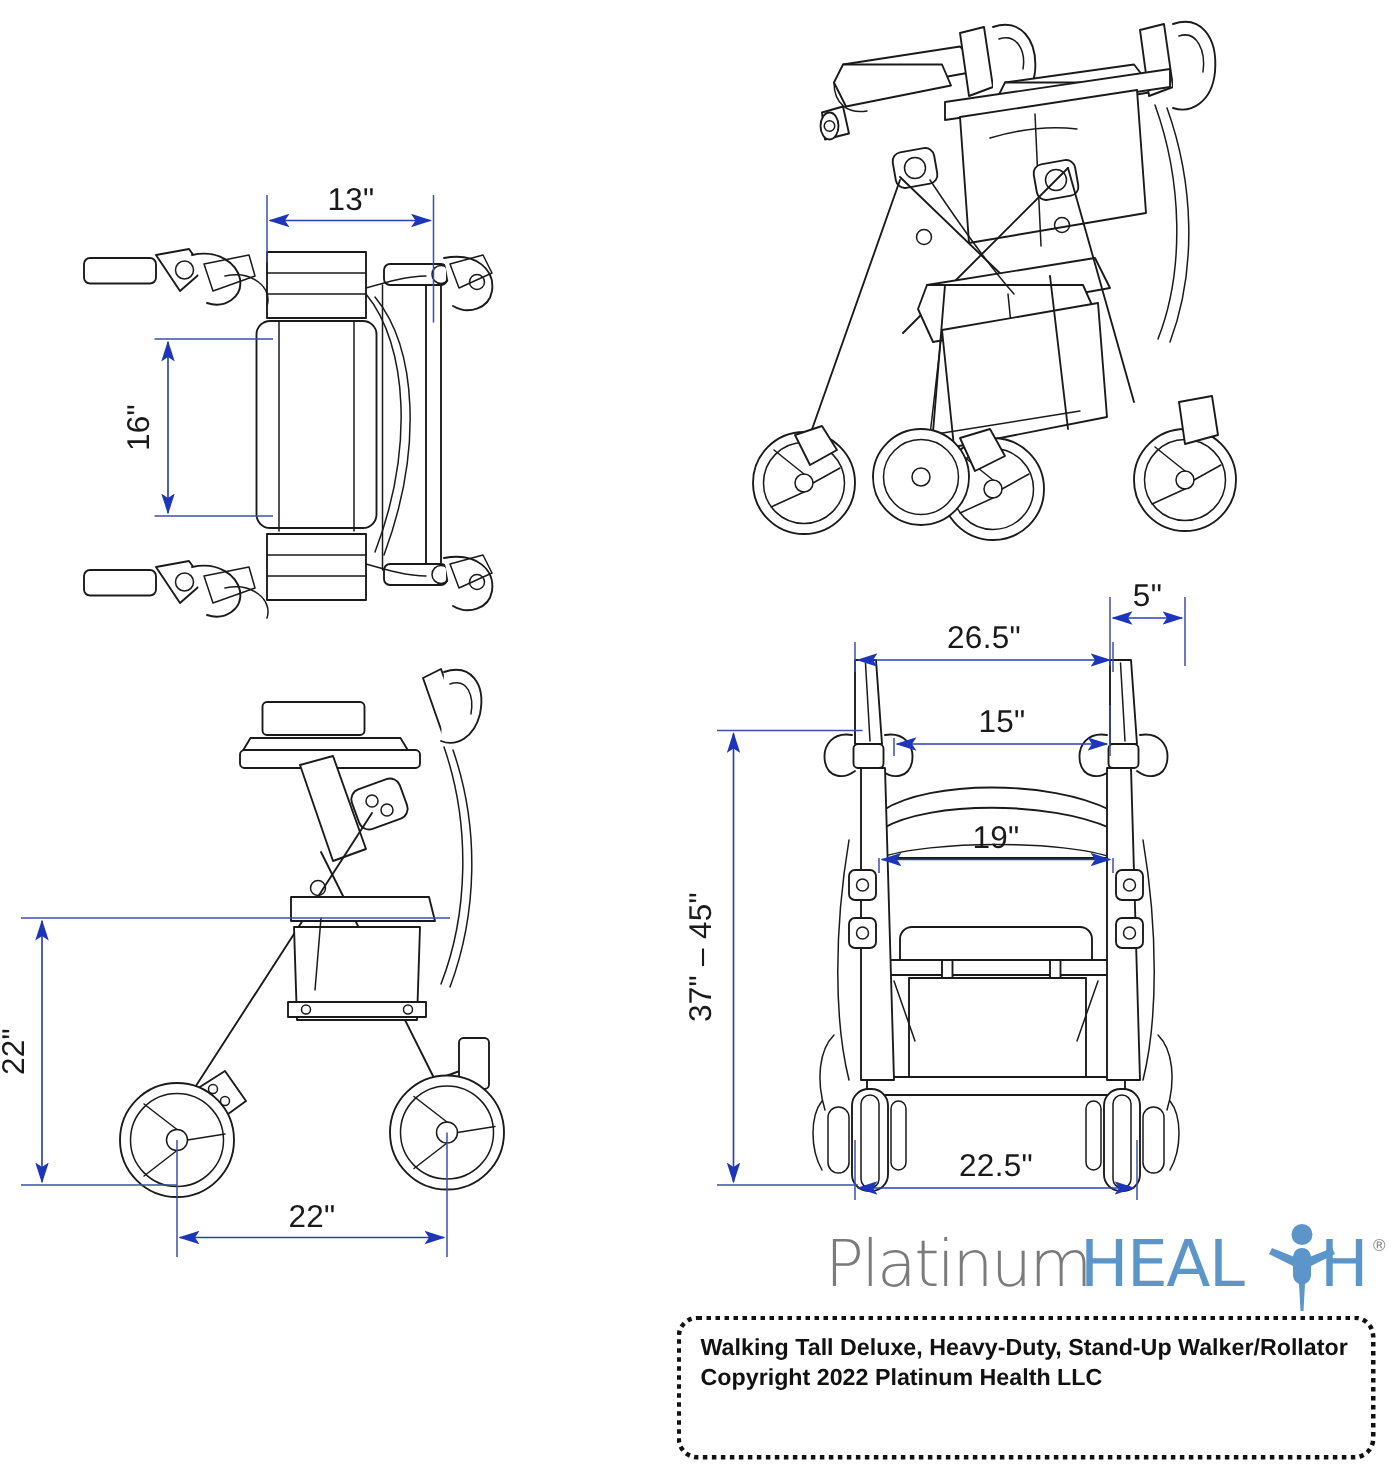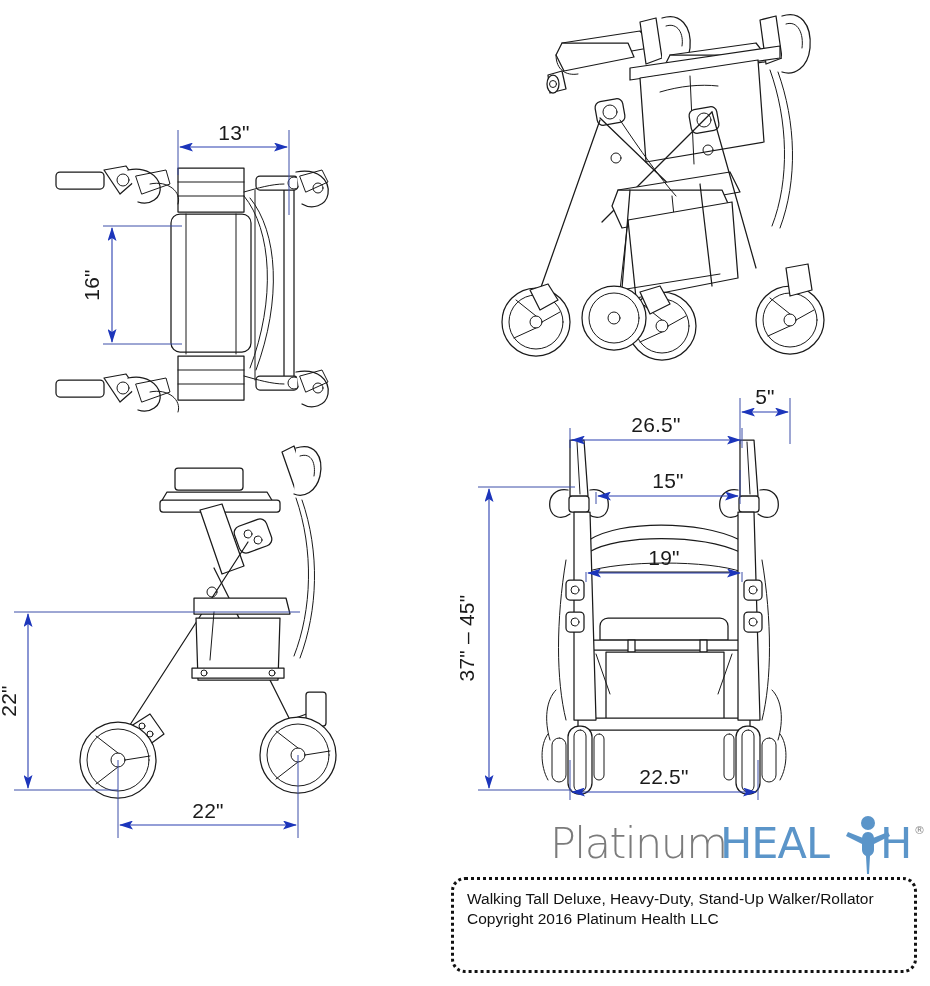--- a/index.html
+++ b/index.html
@@ -49,20 +49,21 @@
     box-sizing: border-box;
     background: #ffffff;
     padding: 9px 0 0 13px;
   }
   #title-block .tb-line {
     font-family: "Liberation Sans", sans-serif;
     font-size: 15.5px;
     line-height: 19.5px;
     color: #111111;
     white-space: nowrap;
+    font-weight: bold;
   }
 
   
   #logo {
     position: absolute;
     left: 540px;
     top: 818px;
     width: 390px;
     height: 58px;
   }
@@ -461,16 +462,16 @@
       <path d="M23,18 C27,18 29,21 29,25 L29,36 C29,39 27,41 25,42 L24,60 L22,60 L21,42 C19,41 17,39 17,36 L17,25 C17,21 19,18 23,18 Z" fill="#5b95c9"></path>
       <path d="M18,24 L3,18 L1,22 L17,30 Z" fill="#5b95c9"></path>
       <path d="M28,24 L43,18 L45,22 L29,30 Z" fill="#5b95c9"></path>
     </svg>
     <span class="logo-word logo-h">H</span>
     <span class="logo-reg">®</span>
   </div>
 
   <div id="title-block">
     <div class="tb-line">Walking Tall Deluxe, Heavy-Duty, Stand-Up Walker/Rollator</div>
-    <div class="tb-line">Copyright 2016 Platinum Health LLC</div>
+    <div class="tb-line">Copyright 2022 Platinum Health LLC</div>
   </div>
 
 </div>
 
 </body></html>

